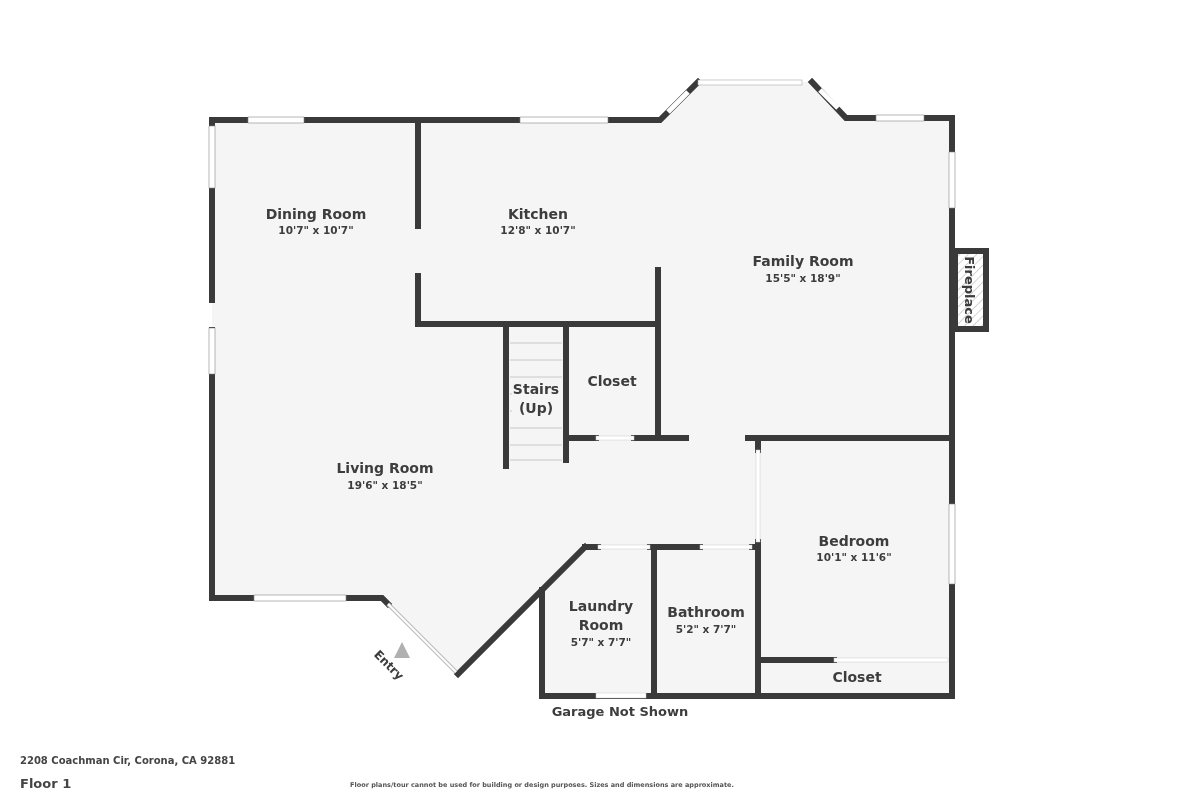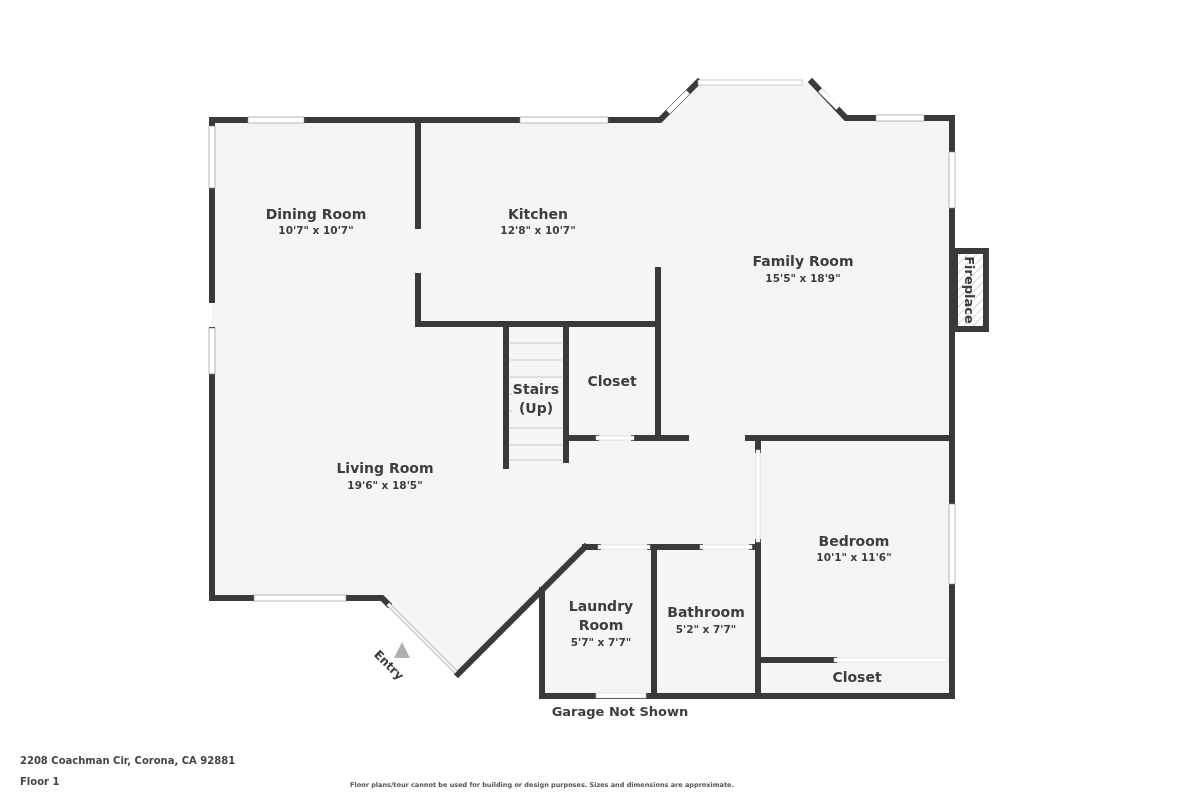--- a/index.html
+++ b/index.html
@@ -2,21 +2,21 @@
 <html><head>
   <meta charset="utf-8">
   <style>
     html, body { margin: 0; padding: 0; background: #ffffff; }
     body { width: 1200px; height: 800px; position: relative; overflow: hidden;
            font-family: "DejaVu Sans", sans-serif; color: #3a3a3a; }
     #plan { position: absolute; left: 0; top: 0; width: 1200px; height: 800px; }
     .room-name { font-family: "DejaVu Sans", sans-serif; font-size: 14px; font-weight: bold; fill: #3d3d3d; }
     .room-dim { font-family: "DejaVu Sans", sans-serif; font-size: 10.5px; font-weight: bold; fill: #3d3d3d; }
     .footer-addr { position: absolute; left: 20px; top: 755px; font-size: 10px; font-weight: bold; color: #444; }
-    .footer-floor { position: absolute; left: 20px; top: 776px; font-size: 10px; font-weight: bold; color: #444; }
+    .footer-floor { position: absolute; left: 20px; top: 776px; font-size: 13px; font-weight: bold; color: #444; }
     .footer-disclaimer { position: absolute; left: 0; width: 1084px; top: 781px; text-align: center;
                          font-size: 6.5px; font-weight: bold; color: #555; }
     .garage-label { font-family: "DejaVu Sans", sans-serif; font-size: 13px; font-weight: bold; fill: #3d3d3d; }
   </style>
 </head>
 <body>
 
 <svg id="plan" viewBox="0 0 1200 800" xmlns="http://www.w3.org/2000/svg">
 
   <polygon fill="#f5f5f5" points="212,120 660,120 698,82 812,82 846,118 952,118 952,696 542,696 542,590 458,674 384,598 212,598"></polygon>

